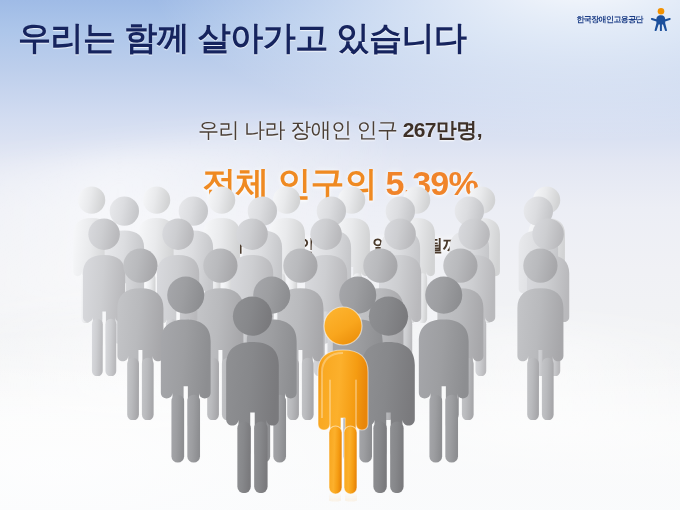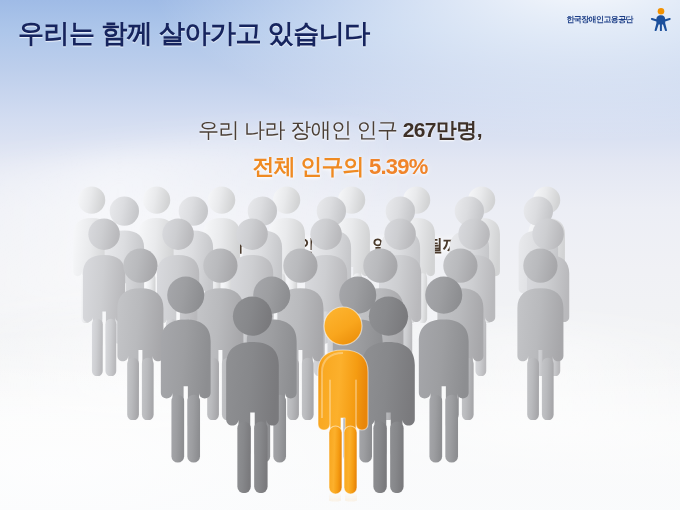--- a/index.html
+++ b/index.html
@@ -63,34 +63,34 @@
     height: 150px;
     background: linear-gradient(to bottom, rgba(255,255,255,0.0) 0%, rgba(255,255,255,0.55) 45%, rgba(252,253,254,0.8) 100%);
     pointer-events: none;
   }
 
   
   #header-title {
     position: absolute;
     left: 18px;
     top: 16px;
-    font-size: 26px;
+    font-size: 33px;
     font-weight: bold;
     letter-spacing: -0.5px;
     color: #16245e;
     text-shadow: 0 1px 1px rgba(255,255,255,0.75);
     white-space: nowrap;
   }
   #logo {
     position: absolute;
     right: 8px;
     top: 6px;
     display: flex;
     align-items: center;
-    gap: 17px;
+    gap: 7px;
     height: 26px;
   }
   #logo .logo-text {
     font-size: 8px;
     font-weight: bold;
     letter-spacing: -0.6px;
     color: #1b3d86;
     white-space: nowrap;
   }
   #logo .logo-mark {
@@ -113,22 +113,22 @@
     color: #4b3f36;
     letter-spacing: -0.6px;
     text-shadow: 0 1px 2px rgba(255,255,255,0.9);
     white-space: nowrap;
   }
   .line1 .num {
     font-weight: bold;
     color: #3d3028;
   }
   .line2 {
-    margin-top: 8px;
-    font-size: 22px;
+    margin-top: 17px;
+    font-size: 34px;
     font-weight: bold;
     color: #ef8a22;
     letter-spacing: -0.8px;
     text-shadow: 0 1px 3px rgba(255,255,255,0.95), 0 0 6px rgba(255,255,255,0.7);
     white-space: nowrap;
   }
   .line2 .pct {
     color: #f0842a;
   }
 

